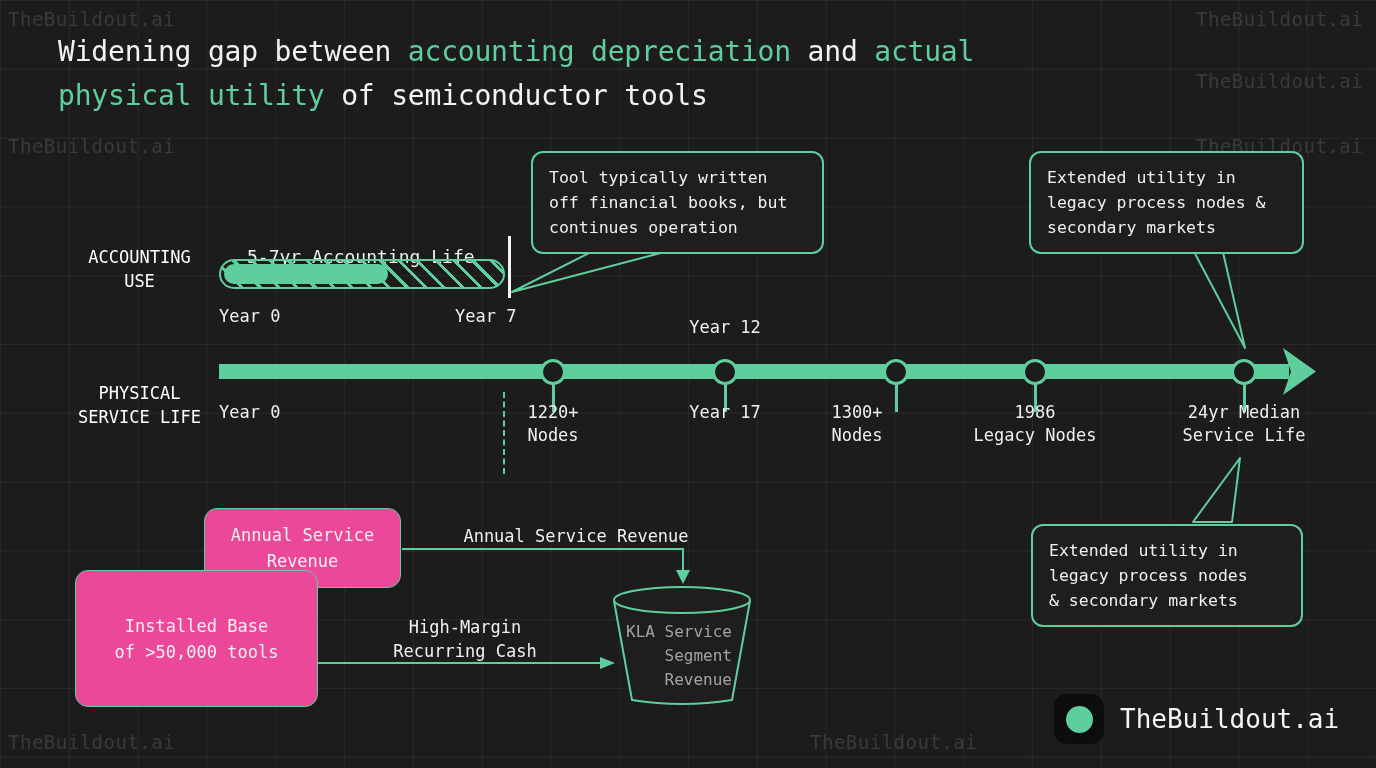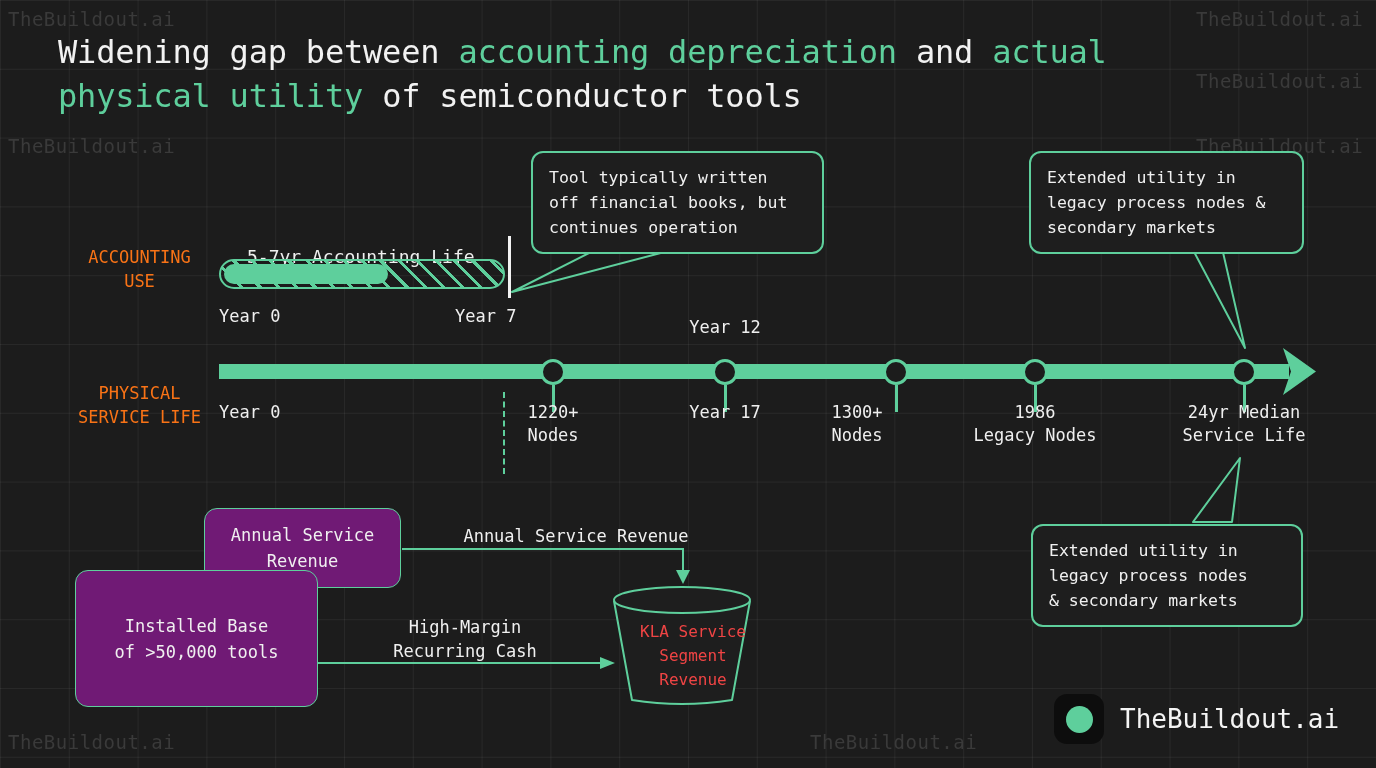--- a/index.html
+++ b/index.html
@@ -33,29 +33,29 @@
     color:#3a3a3a;
     font-size:19px;
     letter-spacing:.5px;
     white-space:nowrap;
     font-family:"DejaVu Sans Mono","Liberation Mono",monospace;
   }
 
   
   #title {
     position:absolute; left:58px; top:30px; width:1290px;
-    font-size:32px; line-height:44px; color:#f2f2f2;
+    font-size:28px; line-height:44px; color:#f2f2f2;
     letter-spacing:-0.2px;
   }
   #title .hl { color:#5ECf9C; }
 
   
   .rowlabel {
     position:absolute;
-    color:#f97316; font-size:17px; line-height:24px;
+    color:#ffffff; font-size:17px; line-height:24px;
     text-align:center; white-space:pre-line;
   }
 
   
   #acct-bar-wrap { position:absolute; left:219px; top:259px; width:286px; height:30px; }
   #acct-bar {
     position:absolute; inset:0;
     border:2px solid #5ECf9C; border-radius:15px;
     overflow:hidden;
     background:
@@ -115,33 +115,33 @@
   #tl-dash {
     position:absolute; left:503px; top:392px; width:0; height:82px;
     border-left:2.5px dashed #5ECf9C;
   }
 
   
   .flowbox {
     position:absolute;
     border:1.8px solid #5ECf9C;
     border-radius:13px;
-    background:#701a75;
+    background:#ec4899;
     color:#f0f0f0;
     font-size:17px; line-height:26px;
     display:flex; align-items:center; justify-content:center;
     text-align:center; white-space:pre-line;
   }
   .flowlbl {
     position:absolute; color:#f0f0f0; font-size:17px; line-height:24px;
     text-align:center; white-space:pre-line;
   }
   #cyl-text {
-    position:absolute; left:625px; top:620px; width:136px;
-    color:#ef4444; font-size:16px; line-height:24px; text-align:center;
+    position:absolute; left:596px; top:620px; width:136px;
+    color:#a3a3a3; font-size:16px; line-height:24px; text-align:right;
     white-space:pre-line;
   }
 
   
   #logo { position:absolute; left:1054px; top:694px; display:flex; align-items:center; gap:16px; }
   #logo-mark {
     width:50px; height:50px; border-radius:13px; background:#0d0d0d;
     display:flex; align-items:center; justify-content:center;
   }
   #logo-dot { width:27px; height:27px; border-radius:50%; background:#5ECf9C; }

